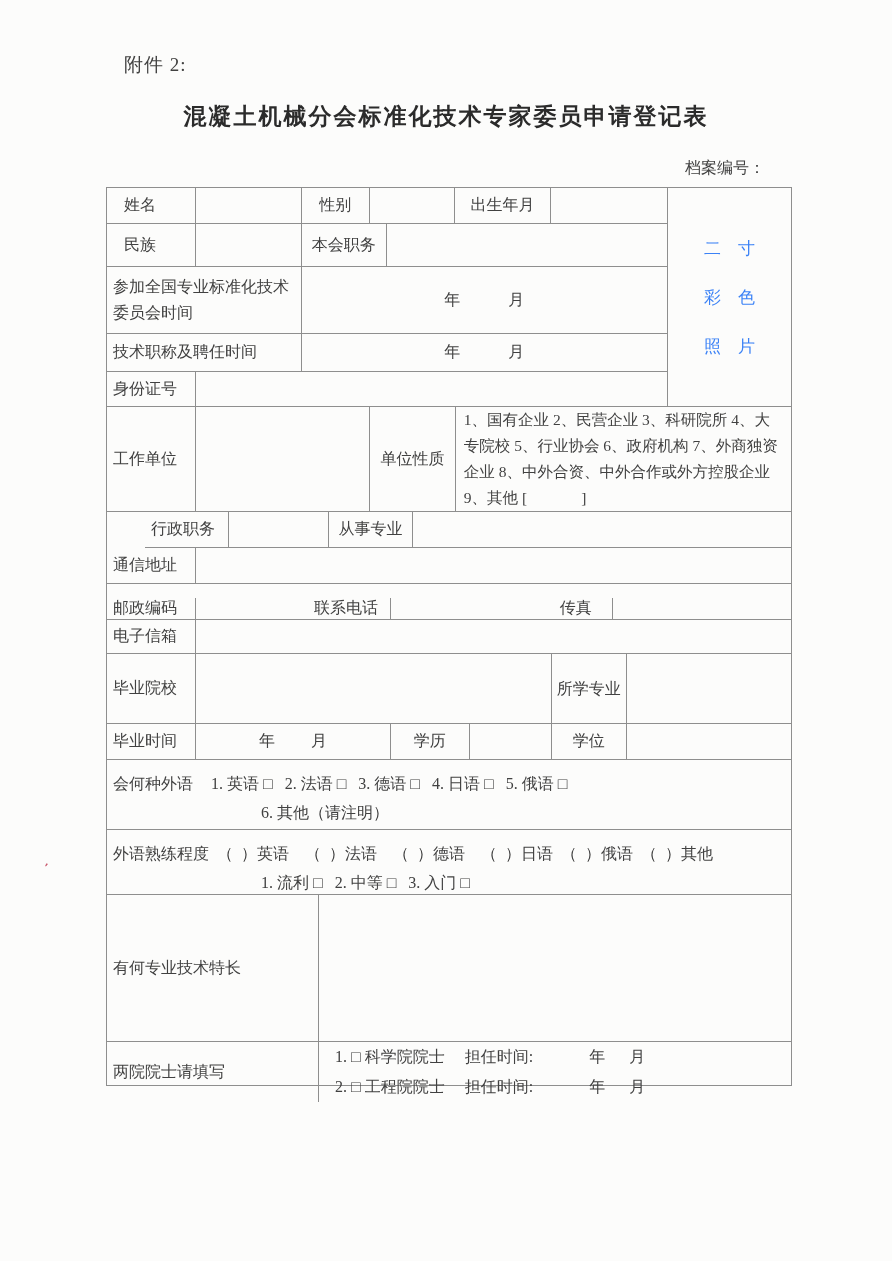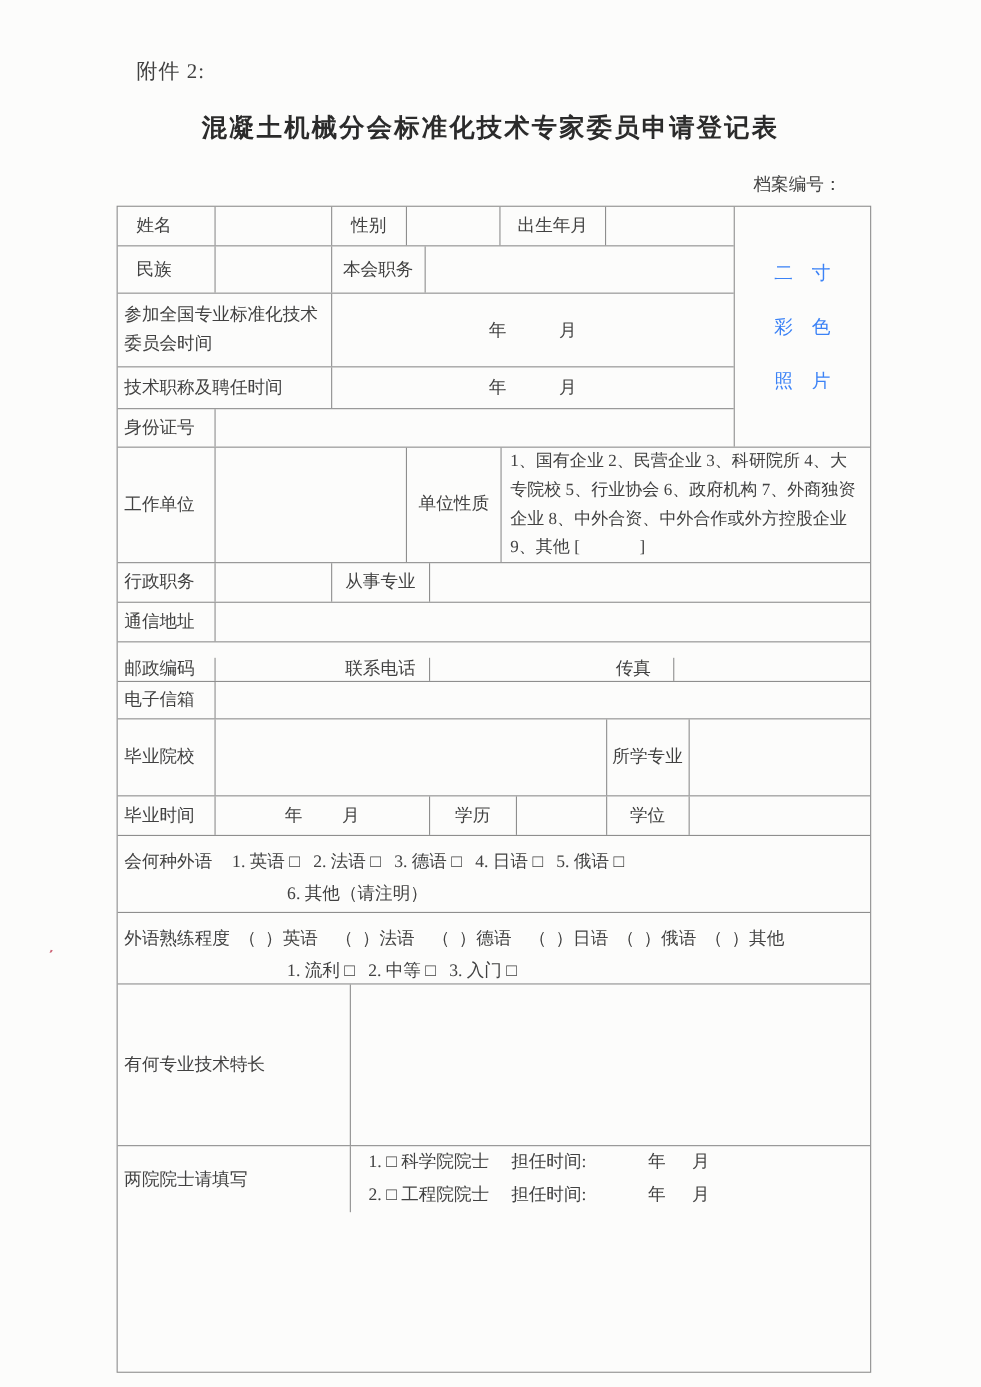--- a/index.html
+++ b/index.html
@@ -9,21 +9,21 @@
   }
   *{margin:0;padding:0;box-sizing:border-box;}
   body{background:#ffffff;font-family:"Liberation Serif","DejaVu Serif",serif;color:var(--ink);}
   .page{position:relative;width:892px;height:1261px;background:var(--paper);overflow:hidden;}
 
   .attachment{position:absolute;left:124px;top:52px;font-size:19px;letter-spacing:1px;}
   .title{position:absolute;left:0;top:101px;width:100%;text-align:center;
          font-size:23px;font-weight:bold;letter-spacing:2px;color:#2b2b2b;}
   .archive{position:absolute;top:158px;right:127px;font-size:16px;}
 
-  .ftable{position:absolute;left:106px;top:187px;width:686px;height:1061px;
+  .ftable{position:absolute;left:106px;top:187px;width:686px;height:899px;
           border:1px solid var(--ln);font-size:16px;font-family:Liberation Serif, serif;}
   .row{display:flex;border-bottom:1px solid var(--ln);align-items:stretch;}
   .row:last-child{border-bottom:none;}
   .c{border-right:1px solid var(--ln);display:flex;align-items:center;
      padding-left:6px;overflow:hidden;}
   .c:last-child{border-right:none;}
   .c.center{justify-content:center;padding-left:0;text-align:center;}
   .c.pad2{padding-left:17px;}
   .pre{white-space:pre;}
 
@@ -103,21 +103,21 @@
     <div class="row" style="height:105px;">
       <div class="c" style="width:13%;">工作单位</div>
       <div class="c" style="width:25.5%;"></div>
       <div class="c two-line" style="width:12.5%;">
         <span>单位</span>
         <span>性质</span>
       </div>
       <div class="c options" style="width:49%;">1、国有企业 2、民营企业 3、科研院所 4、大专院校 5、行业协会 6、政府机构 7、外商独资企业 8、中外合资、中外合作或外方控股企业 9、其他 [              ]</div>
     </div>
 
-    <div class="row" style="height:36px;">
+    <div class="row" style="height:36px;margin-left:38px;">
       <div class="c" style="width:13%;">行政职务</div>
       <div class="c" style="width:15.5%;"></div>
       <div class="c center" style="width:13%;">从事专业</div>
       <div class="c" style="width:58.5%;"></div>
     </div>
 
     <div class="row" style="height:36px;">
       <div class="c" style="width:13%;">通信地址</div>
       <div class="c" style="width:87%;"></div>
     </div>

